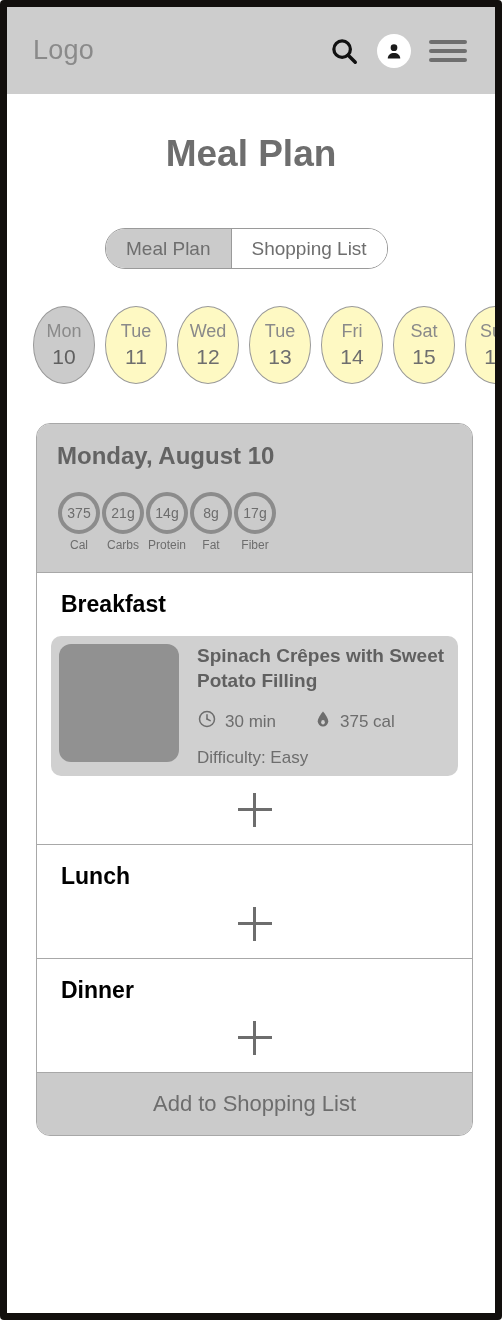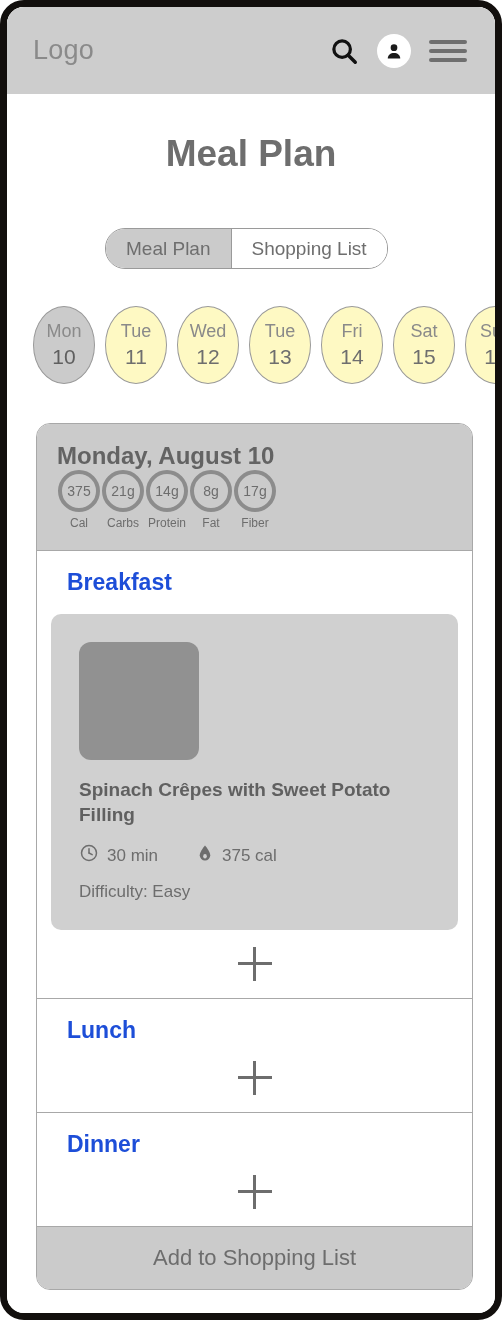--- a/index.html
+++ b/index.html
@@ -16,21 +16,21 @@
 
   
   .phone-frame {
     position: absolute;
     left: 0;
     top: 0;
     width: 502px;
     height: 1320px;
     box-sizing: border-box;
     border: 7px solid #120f0d;
-    border-radius: 24px;
+    border-radius: 4px;
     background: #ffffff;
     overflow: hidden;
   }
   .phone-screen {
     position: absolute;
     left: 0; top: 0; right: 0; bottom: 0;
     background: #ffffff;
     overflow: hidden;
   }
 
@@ -181,21 +181,21 @@
 
   
   .nutrition-header {
     background: #cbcbcb;
     padding: 18px 20px 20px 20px;
   }
   .day-heading {
     font-size: 24px;
     font-weight: bold;
     color: #636363;
-    margin-bottom: 0;
+    margin-bottom: 22px;
   }
   .nutrition-row {
     display: flex;
   }
   .nutrient {
     display: flex;
     flex-direction: column;
     align-items: center;
     gap: 4px;
     width: 44px;
@@ -221,32 +221,31 @@
   
   .meal-section {
     border-top: 1px solid #a8a8a8;
     padding: 14px 14px 0 14px;
     background: #ffffff;
   }
   .meal-section:first-of-type { border-top: none; }
   .meal-title {
     font-size: 23px;
     font-weight: bold;
-    color: #1d4ed8;
-    margin: 4px 0 0 16px;
+    color: #000000;
+    margin: 4px 0 0 10px;
   }
 
   .recipe-card {
     margin-top: 18px;
     background: #d0d0d0;
     border-radius: 10px;
-    padding: 28px;
+    padding: 8px;
     display: flex;
     gap: 18px;
-    flex-direction: column;
   }
   .recipe-thumb {
     flex: 0 0 auto;
     width: 120px;
     height: 118px;
     border-radius: 12px;
     background: #919191;
   }
   .recipe-info {
     flex: 1 1 auto;

